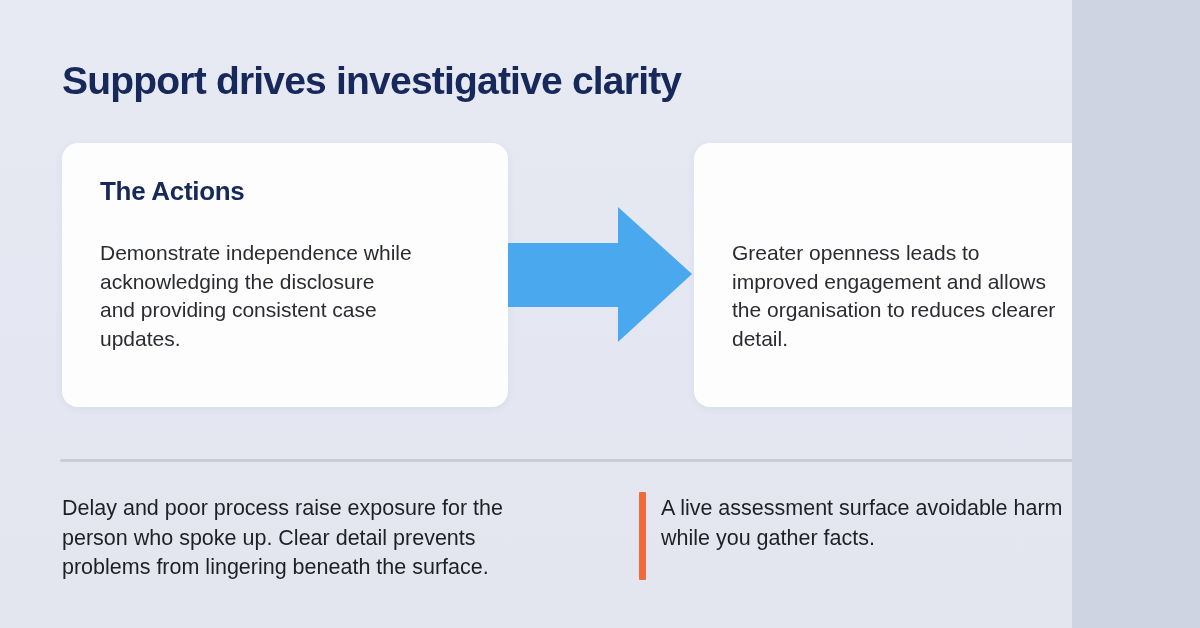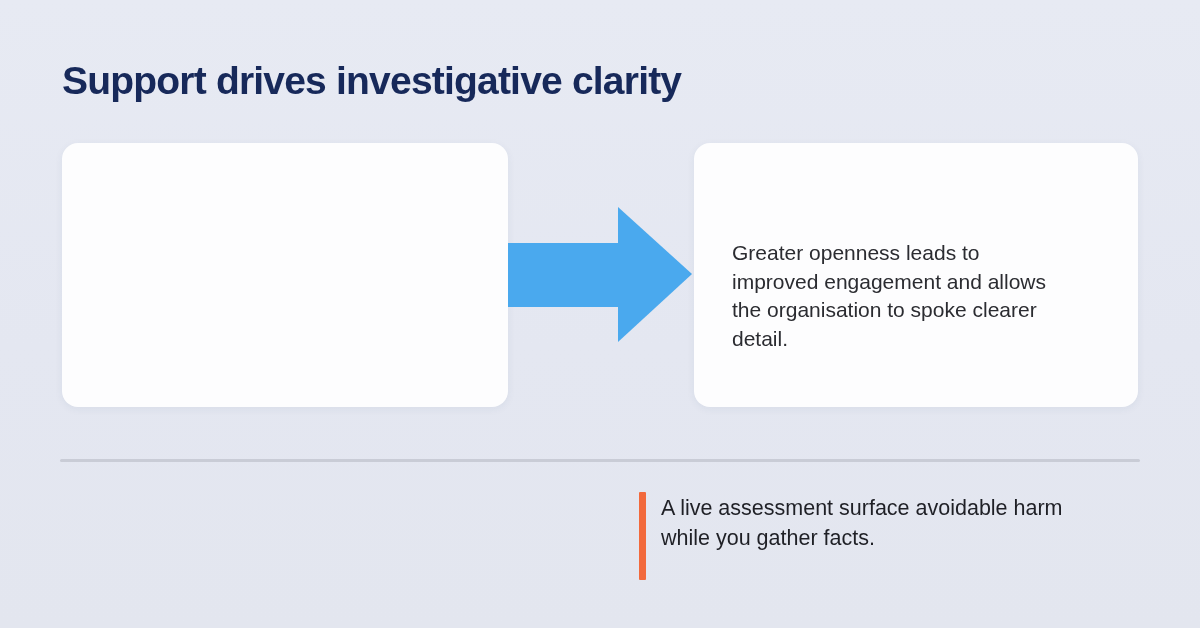--- a/index.html
+++ b/index.html
@@ -2,21 +2,21 @@
 <html style="--navy: #17295a; --body-text: #2b2c31; --arrow-blue: #4aa9ee; --accent-orange: #f2693c; --card: #fdfdfe; --divider: #c9ccd6; --background: #e4e7f1;"><head>
 <meta charset="utf-8">
 <style>
   html, body {
     margin: 0;
     padding: 0;
     background: #cfd4e2;
   }
   .canvas {
     position: relative;
-    width: 1200px;
+    width: 1072px;
     height: 628px;
     overflow: hidden;
     background: linear-gradient(180deg, #e7eaf3 0%, #e4e7f1 55%, #e3e6ef 100%);
     font-family: "Liberation Sans", "DejaVu Sans", sans-serif;
   }
   .title {
     position: absolute;
     left: 62px;
     top: 33px;
     font-size: 39px;
@@ -109,35 +109,43 @@
   }
 </style>
 </head>
 <body>
 
 <div class="canvas">
 
   <h1 class="title">Support drives investigative clarity</h1>
 
   <div class="card left">
+    <div class="card-heading">The Actions</div>
+    <div class="card-body">Demonstrate independence while
+acknowledging the disclosure
+and providing consistent case
+updates.</div>
   </div>
 
   <div class="arrow">
     <div class="arrow-tail"></div>
     <div class="arrow-head"></div>
   </div>
 
   <div class="card right">
     <div class="card-body">Greater openness leads to
 improved engagement and allows
-the organisation to spoke clearer
+the organisation to reduces clearer
 detail.</div>
   </div>
 
   <div class="divider"></div>
 
+  <div class="footer-note left">Delay and poor process raise exposure for the
+person who spoke up. Clear detail prevents
+problems from lingering beneath the surface.</div>
 
   <div class="accent-bar"></div>
 
   <div class="footer-note right">A live assessment surface avoidable harm
 while you gather facts.</div>
 
 </div>
 
 </body></html>

